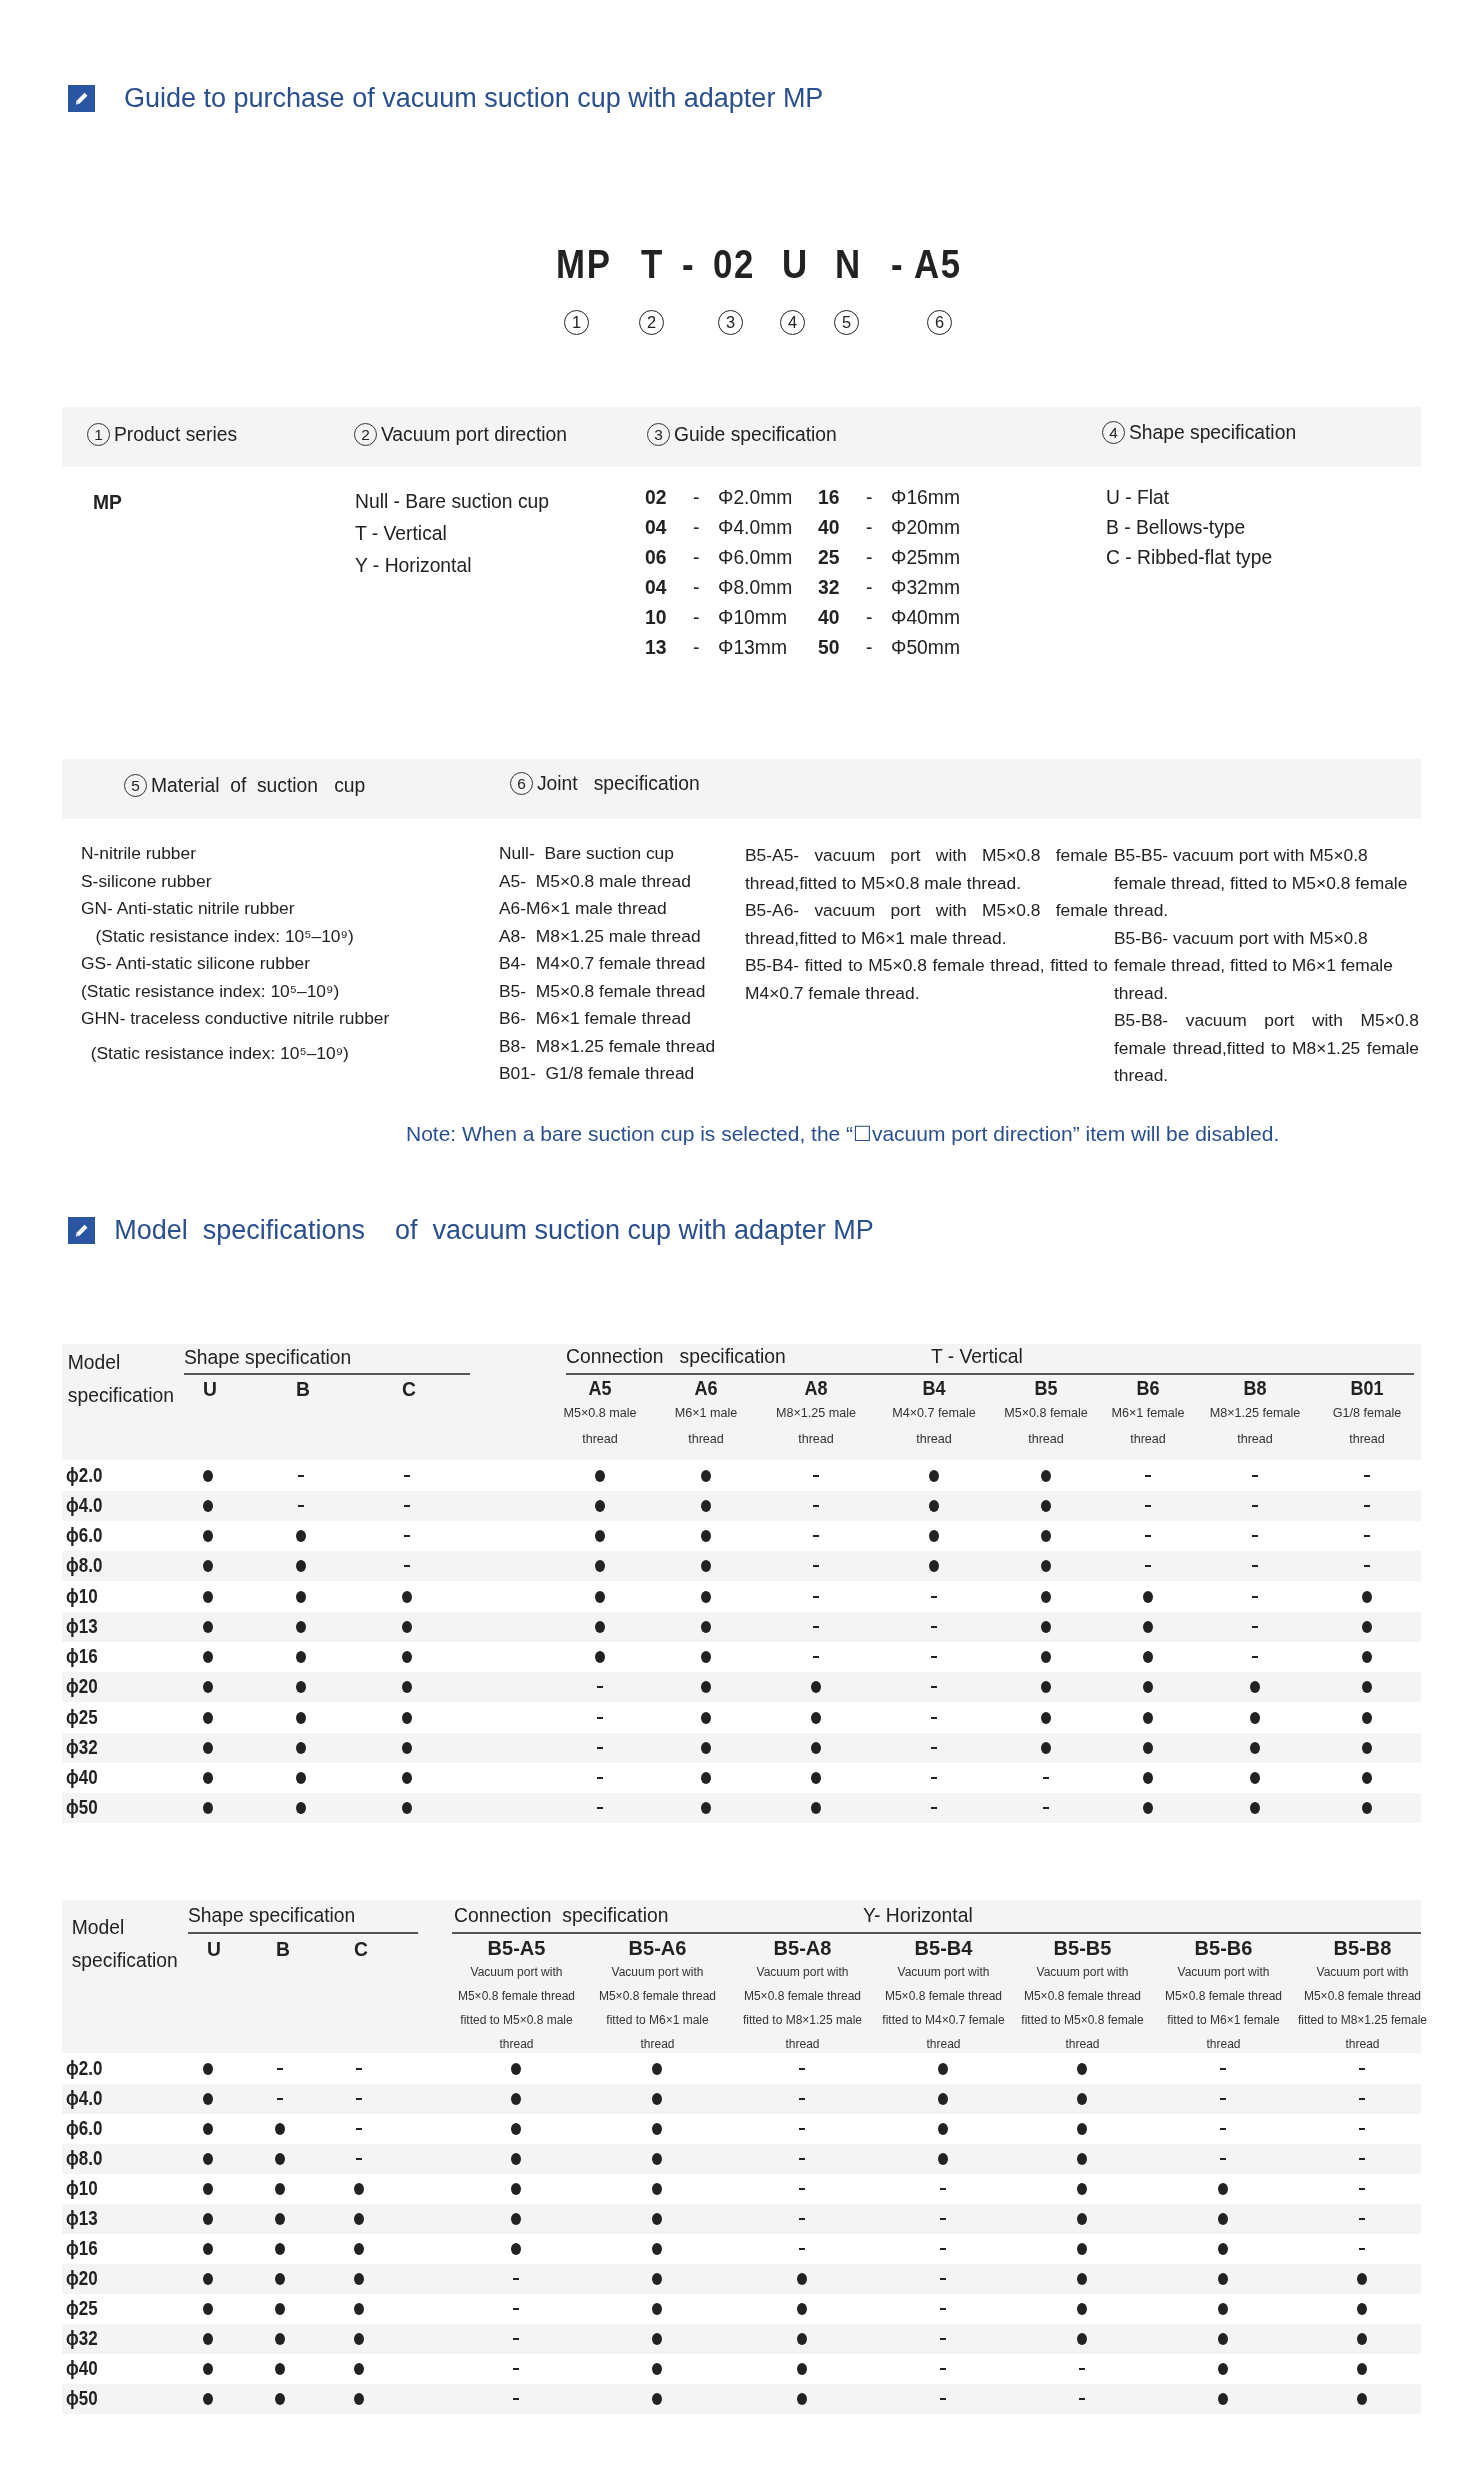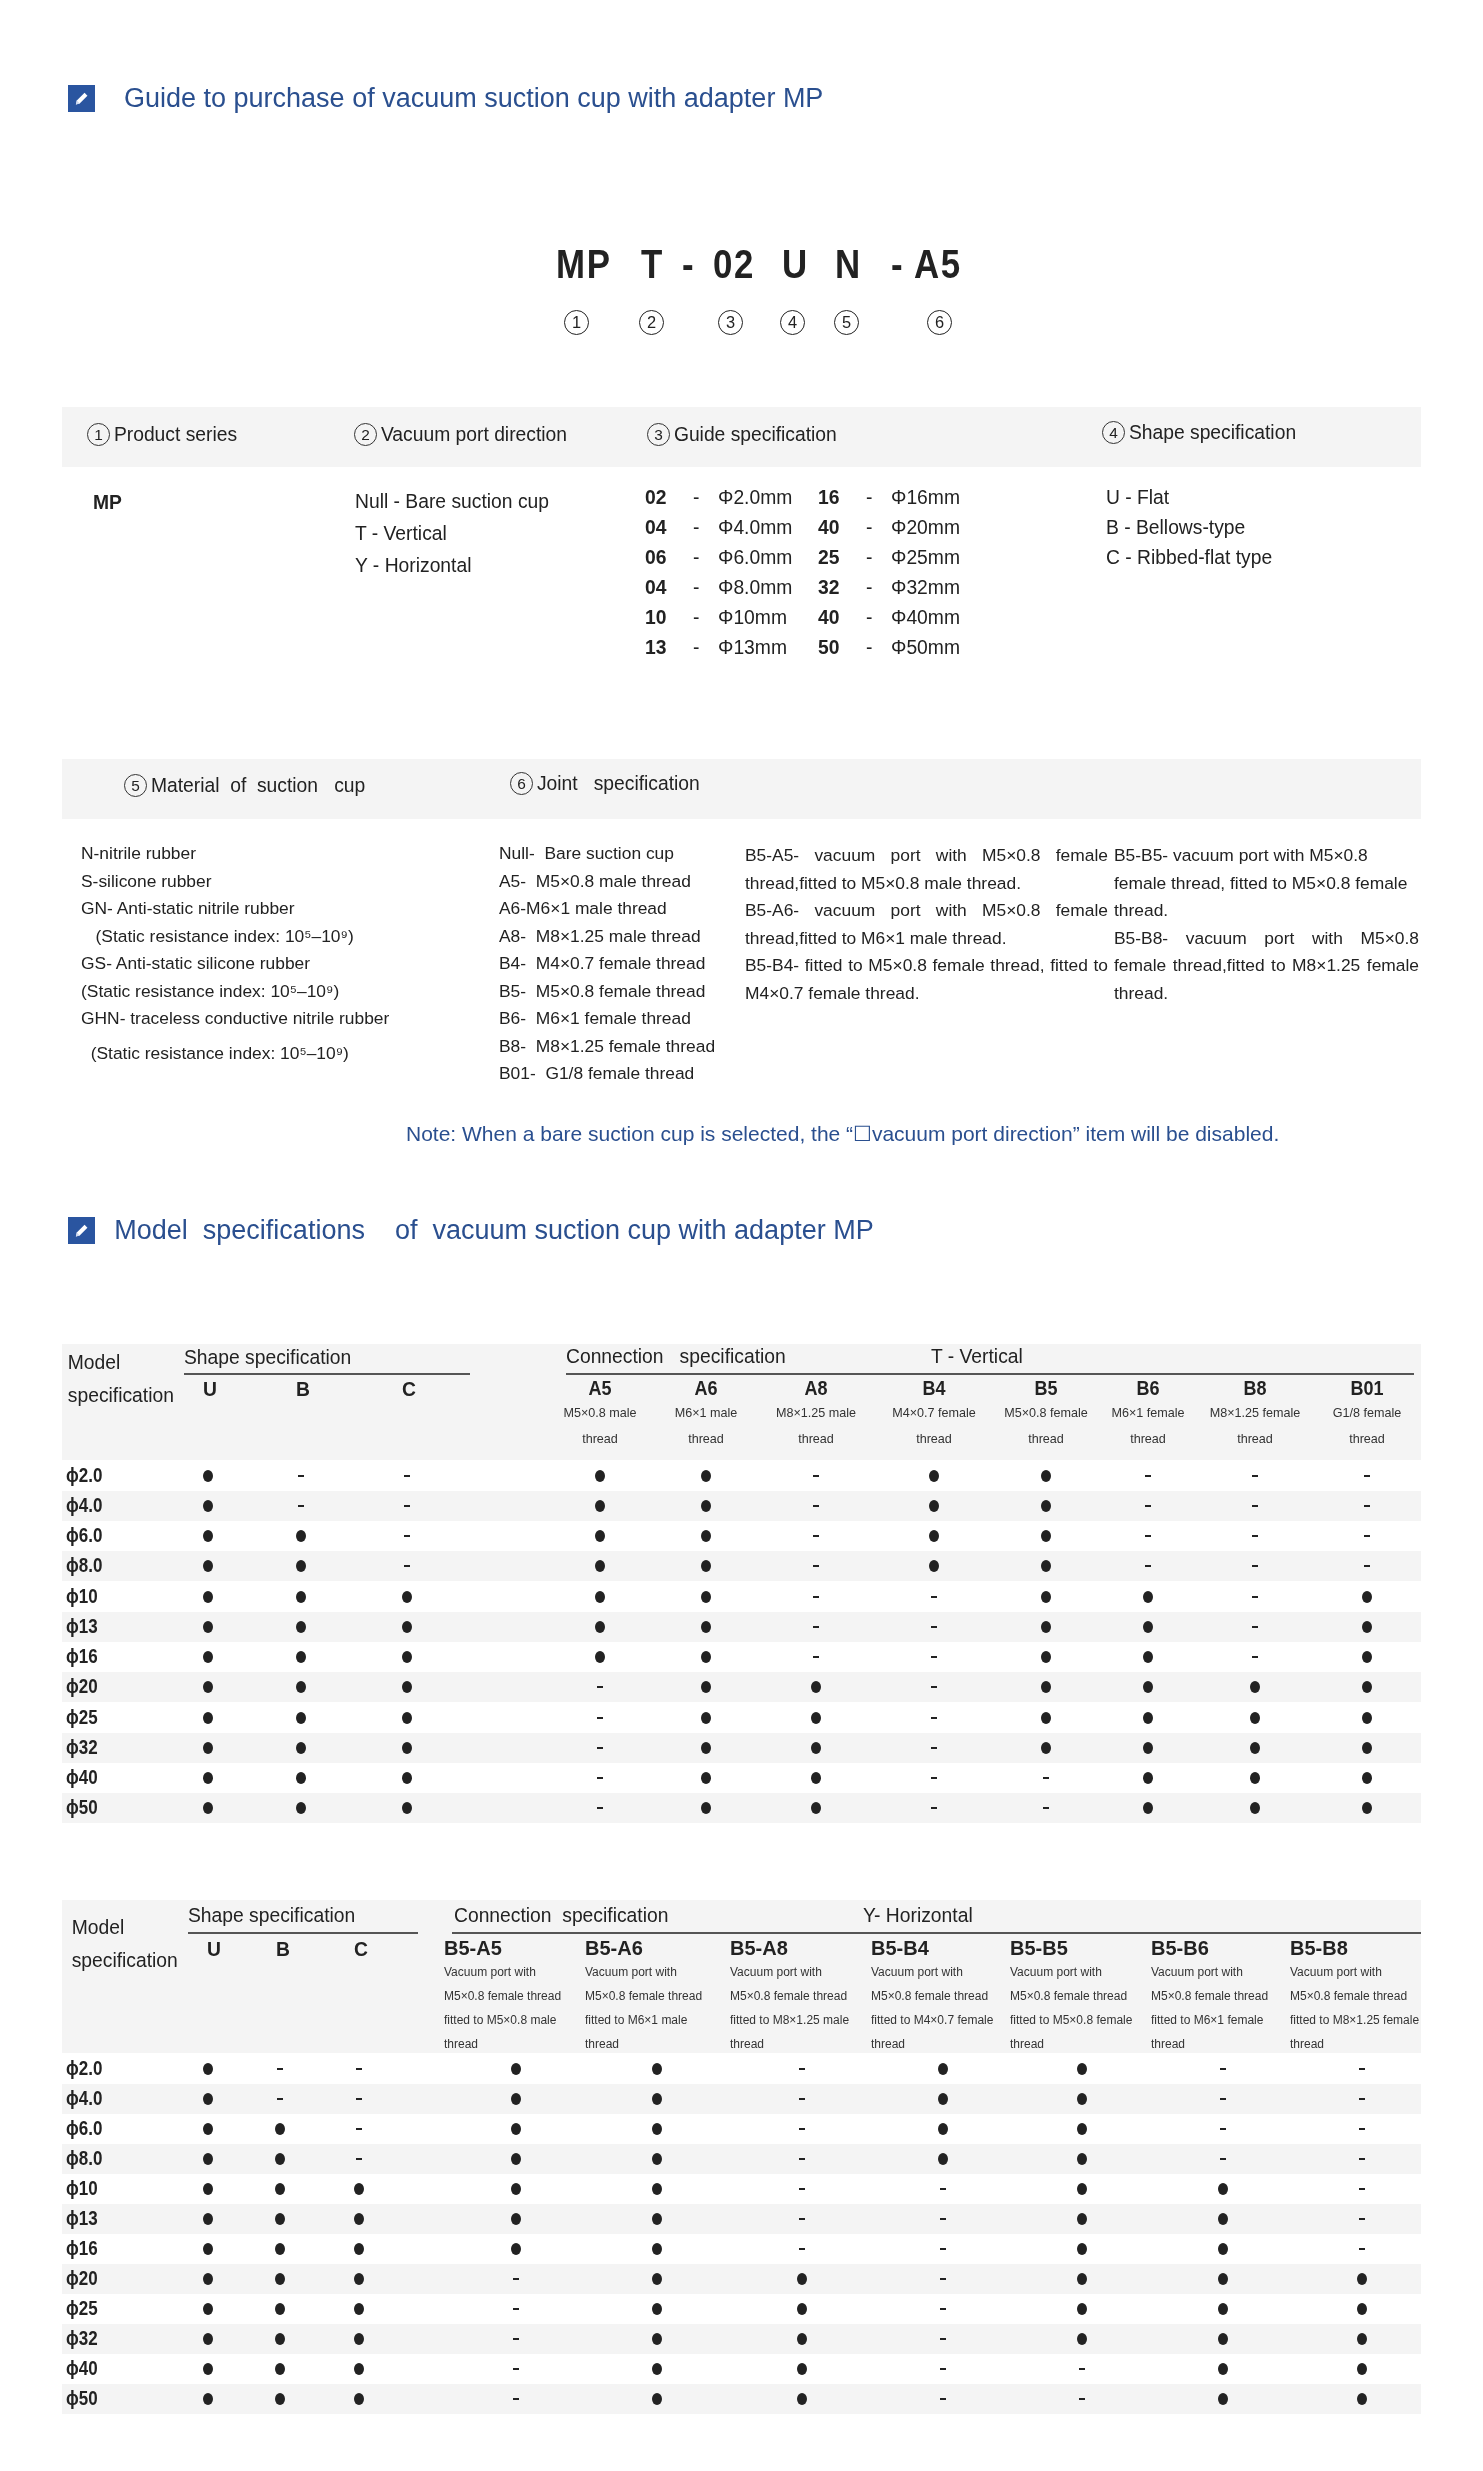--- a/index.html
+++ b/index.html
@@ -29,21 +29,21 @@
   .spec .headbg { position: absolute; left: 0; top: 0; width: 100%; background: #f4f4f4; }
   .spec .row { position: absolute; left: 0; width: 100%; height: 30px; }
   .spec .row.alt { background: #f4f4f4; }
   .spec .rlabel { position: absolute; left: 3.9px; top: 2.9px; font-size: 20px; font-weight: bold; transform: scaleX(0.85); transform-origin: left top; }
   .cell { position: absolute; top: 0; height: 30px; width: 58px; margin-left: -29px; display: flex; align-items: center; justify-content: center; }
   .dot { width: 10.6px; height: 12.6px; border-radius: 50%; background: #222; }
   .dash-m { width: 5.8px; height: 1.9px; background: #222; }
   .colhead { position: absolute; text-align: center; width: 126px; margin-left: -63px; }
   .colhead .code { font-weight: bold; font-size: 20px; transform: scaleX(0.9); }
   .colhead .desc { font-size: 12.6px; line-height: 26px; color: #333; }
-  .colhead2 { position: absolute; text-align: left; width: 145px; margin-left: -72px; }
+  .colhead2 { position: absolute; text-align: center; width: 145px; margin-left: -72px; }
   .colhead2 .code { font-weight: bold; font-size: 20px; }
   .colhead2 .desc { font-size: 12px; line-height: 24px; color: #333; }
   .hline { position: absolute; height: 1.9px; background: #555; }
   .mh { position: absolute; font-size: 19.3px; color: #222; }
   .shape-h { position: absolute; font-weight: bold; font-size: 19.3px; }
 </style>
 </head>
 <body>
 
 <div class="section-title" style="left:68px; top:83px;">
@@ -188,20 +188,21 @@
   <div style="white-space:pre">B01-  G1/8 female thread</div>
 </div>
 
 <div class="para" style="left:745px; top:842px; width:363px;">
   <div>B5-A5-  vacuum  port  with  M5×0.8  female thread,fitted to M5×0.8 male thread.</div>
   <div>B5-A6-  vacuum  port  with  M5×0.8  female thread,fitted to M6×1 male thread.</div>
   <div>B5-B4-  fitted  to  M5×0.8  female  thread, fitted to M4×0.7 female thread.</div>
 </div>
 <div class="para" style="left:1114px; top:842px; width:305px; text-align:left;">
   <div>B5-B5- vacuum port with M5×0.8 female thread, fitted to M5×0.8 female thread.</div>
+  <div>B5-B6- vacuum port with M5×0.8 female thread, fitted to M6×1 female thread.</div>
   <div style="text-align:justify">B5-B8-  vacuum  port  with  M5×0.8 female thread,fitted to M8×1.25 female thread.</div>
 </div>
 
 <div class="note">Note: When a bare suction cup is selected, the “☐vacuum port direction” item will be disabled.</div>
 
 <div class="section-title" style="left:68px; top:1215px;">
   <span class="pen-icon" style="margin-right:19.3px;">
     <svg viewBox="0 0 20 20">
         <path d="M4 16 L5 12 L13 4 L16 7 L8 15 Z" fill="#fff"></path>
         <path d="M4 16 L5 12 L8 15 Z" fill="#cfd9ee"></path>

